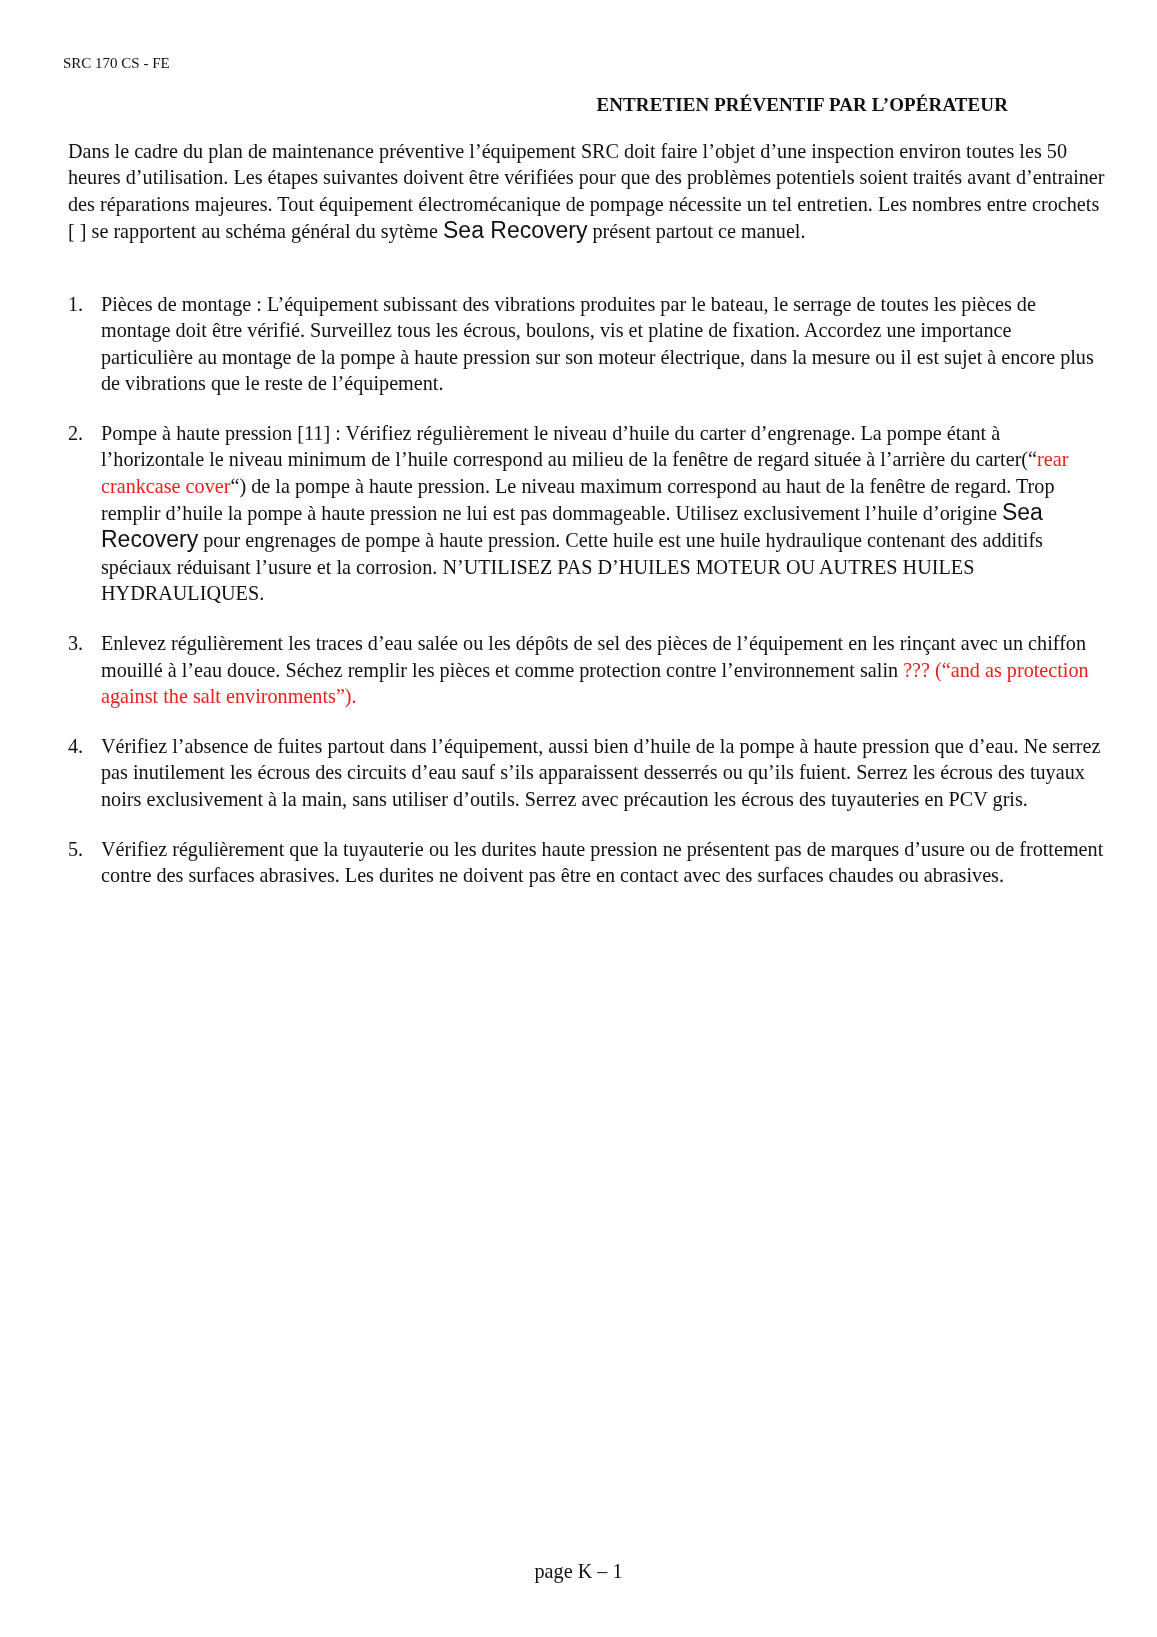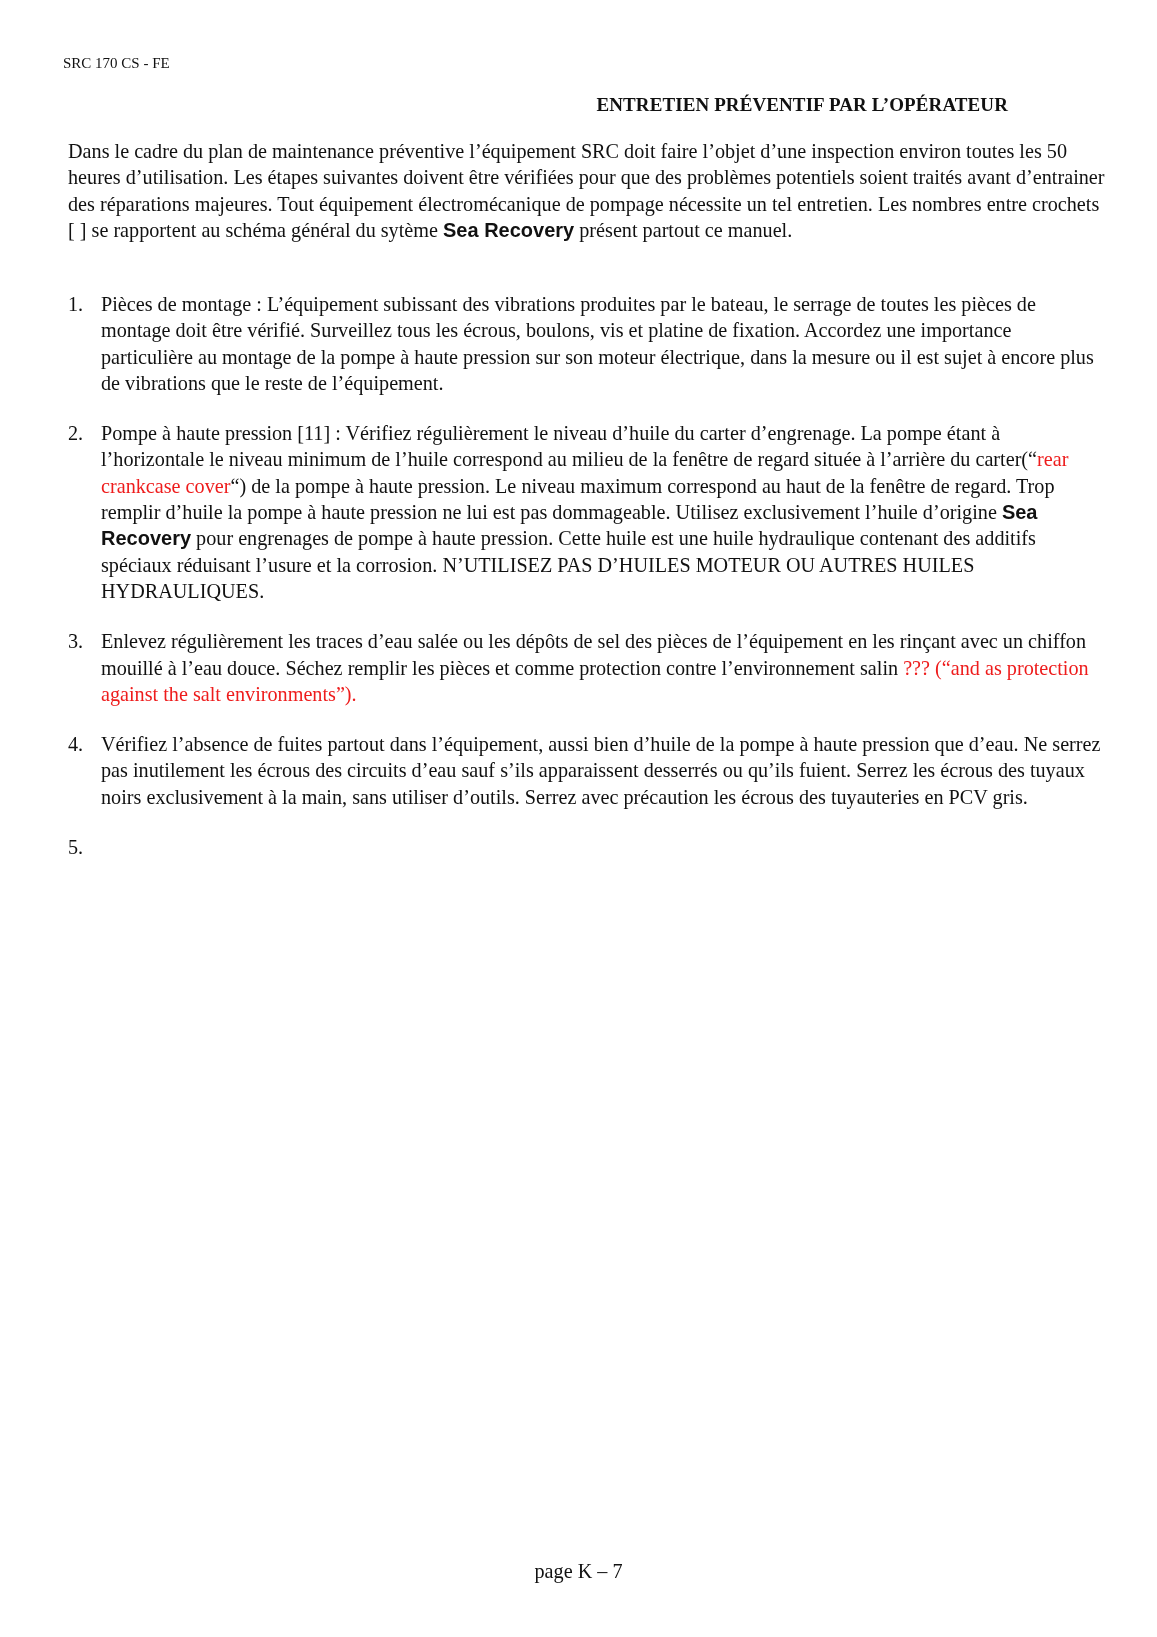--- a/index.html
+++ b/index.html
@@ -12,21 +12,21 @@
   }
   .title {
     position: absolute; left: 0; width: 1008px; top: 94px; text-align: right;
     font-weight: bold; font-size: 19px; letter-spacing: 0.1px;
   }
   .intro {
     position: absolute; left: 68px; top: 138px; width: 1040px;
     font-size: 20.2px; line-height: 26.3px;
   }
   .brand {
-    font-family: "Liberation Sans", "DejaVu Sans", sans-serif; font-weight: bold; font-size: 20px;
+    font-family: "Liberation Sans", "DejaVu Sans", sans-serif; font-weight: normal; font-size: 23px;
   }
   .red { color: #ee1c1c; }
   ol.items {
     position: absolute; left: 68px; top: 291px; width: 1040px; margin: 0; padding: 0; list-style: none;
     font-size: 20.2px; line-height: 26.3px;
   }
   ol.items li { position: relative; padding-left: 33px; margin-bottom: 24px; }
   ol.items li .num { position: absolute; left: 0; top: 0; }
 </style>
 </head>
@@ -52,16 +52,17 @@
   <li>
     <span class="num">3.</span>
     <span>Enlevez régulièrement les traces d’eau salée ou les dépôts de sel des pièces de l’équipement en les rinçant avec un chiffon mouillé à l’eau douce. Séchez remplir les pièces et comme protection contre l’environnement salin </span><span class="red">??? (“and as protection against the salt environments”).</span>
   </li>
   <li>
     <span class="num">4.</span>
     <span>Vérifiez l’absence de fuites partout dans l’équipement, aussi bien d’huile de la pompe à haute pression que d’eau. Ne serrez pas inutilement les écrous des circuits d’eau sauf s’ils apparaissent desserrés ou qu’ils fuient. Serrez les écrous des tuyaux noirs exclusivement à la main, sans utiliser d’outils. Serrez avec précaution les écrous des tuyauteries en PCV gris.</span>
   </li>
   <li>
     <span class="num">5.</span>
+    <span>Vérifiez régulièrement que la tuyauterie ou les durites haute pression ne présentent pas de marques d’usure ou de frottement contre des surfaces abrasives. Les durites ne doivent pas être en contact avec des surfaces chaudes ou abrasives.</span>
   </li>
 </ol>
 
-<div style="position:absolute; left:0; width:1157px; top:1560px; text-align:center; font-size:20.2px;">page K – 7</div>
+<div style="position:absolute; left:0; width:1157px; top:1560px; text-align:center; font-size:20.2px;">page K – 1</div>
 
 </body></html>

